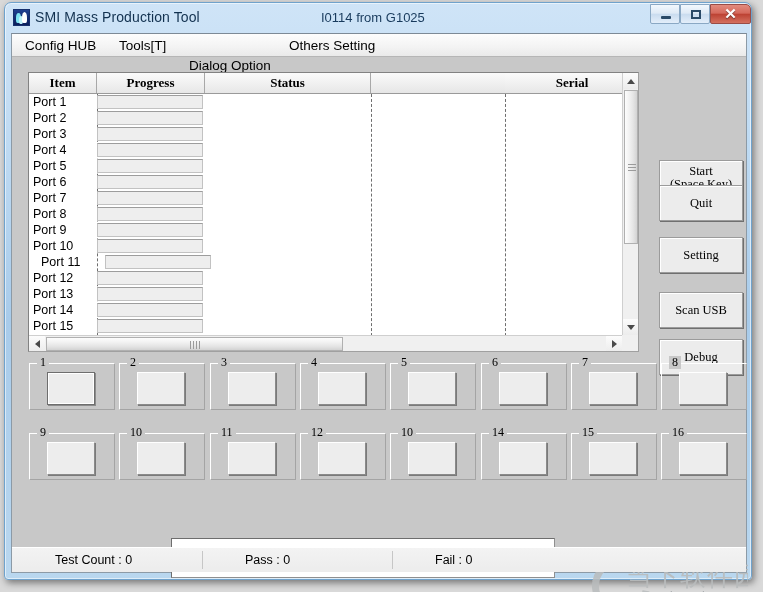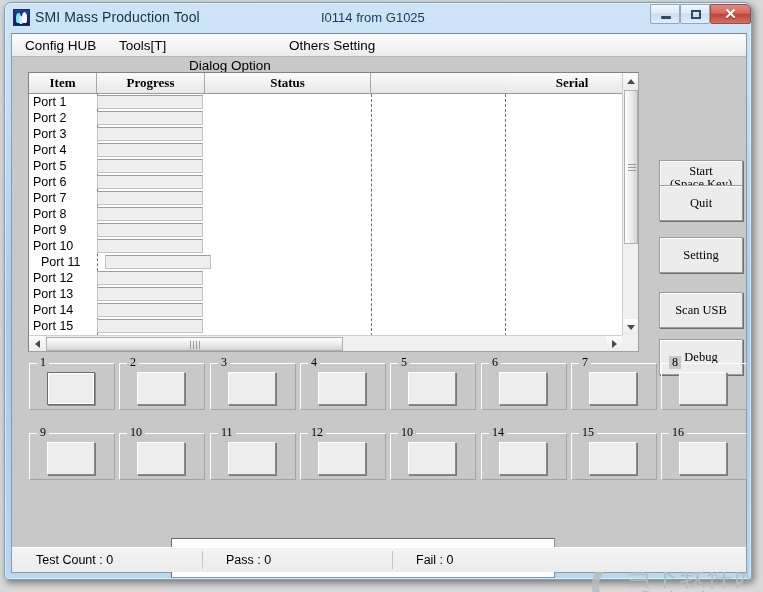--- a/index.html
+++ b/index.html
@@ -439,24 +439,25 @@
     border-top: 1px solid #ffffff;
     box-sizing: border-box;
   }
   .status-cell {
     position: absolute;
     top: 0;
     height: 24px;
     line-height: 24px;
     font-size: 12.5px;
     color: #000;
-    padding-left: 24px;
+    padding-left: 8px;
     box-sizing: border-box;
     white-space: nowrap;
     overflow: hidden;
+    margin-left: 35px;
   }
   .status-sep {
     position: absolute;
     top: 3px;
     width: 0;
     height: 18px;
     border-left: 1px solid #c6c6c6;
   }
 </style>
 </head>

